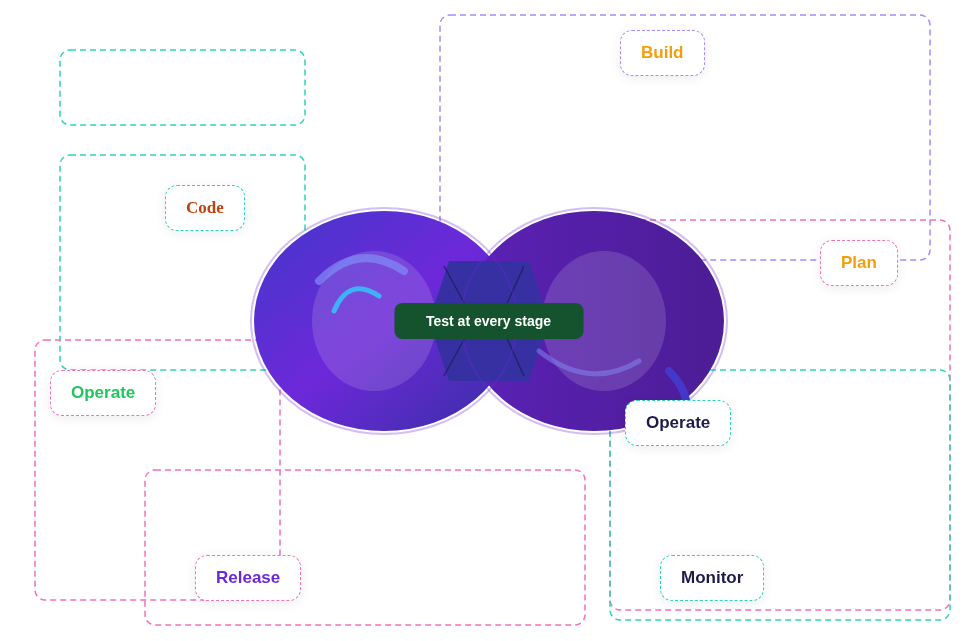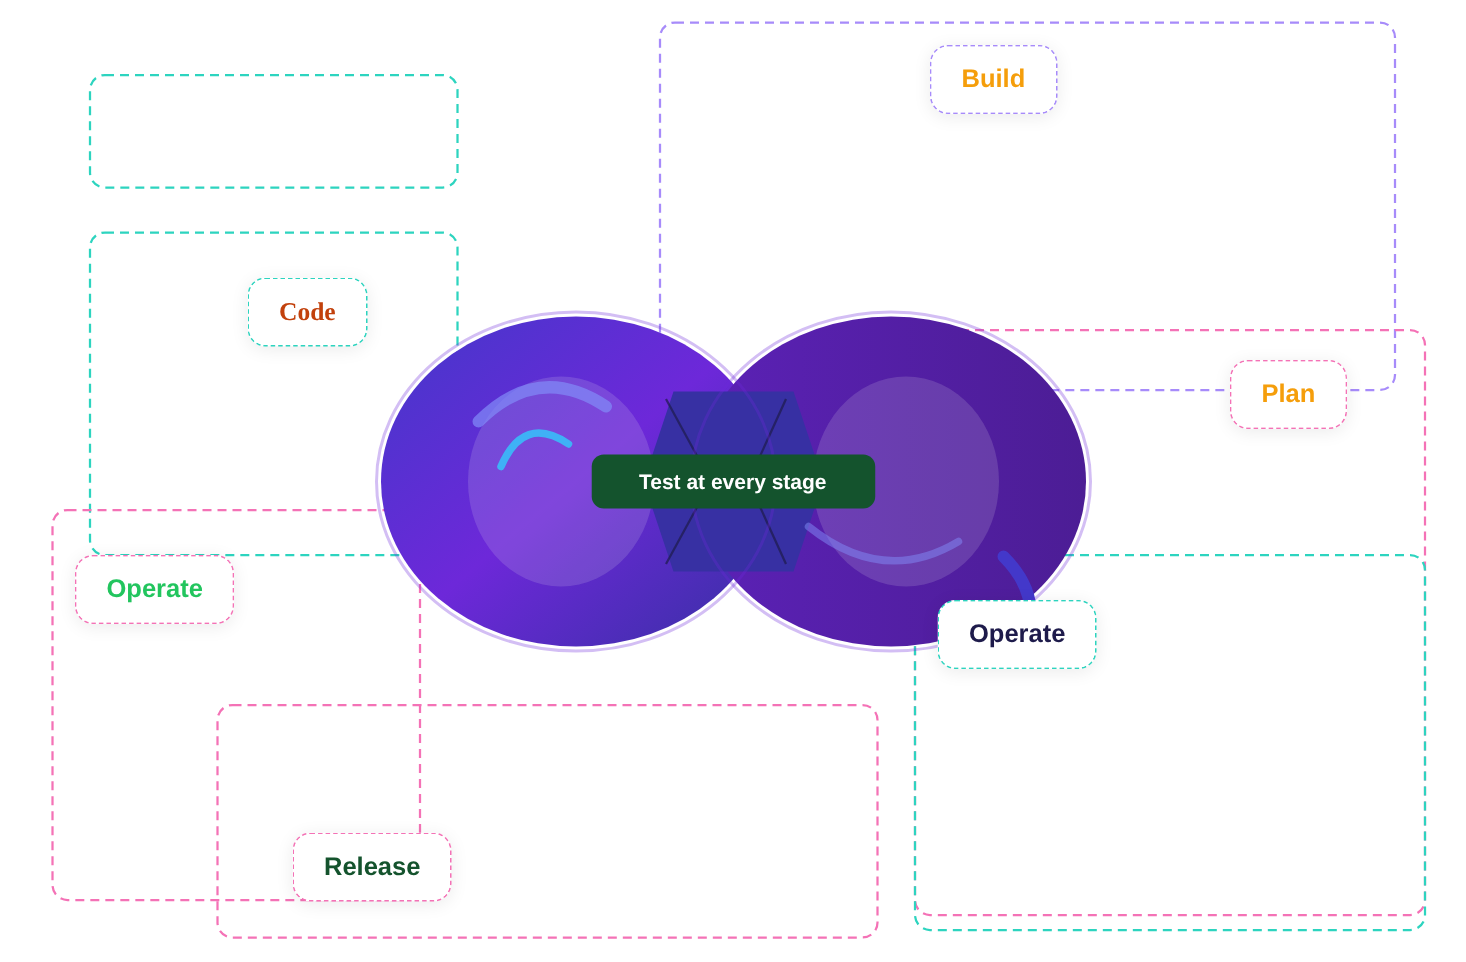--- a/index.html
+++ b/index.html
@@ -43,21 +43,21 @@
 
     
     .card-dashed-teal { border: 1.5px dashed #2dd4bf; }
     .card-dashed-purple { border: 1.5px dashed #a78bfa; }
     .card-dashed-pink { border: 1.5px dashed #f472b6; }
 
     
     .text-green { color: #22c55e; }
     .text-purple { color: #c2410c; font-family: Liberation Serif, serif; }
     .text-orange { color: #f59e0b; }
-    .text-pink { color: #14532d; }
+    .text-pink { color: #6d28d9; }
     .text-dark-purple { color: #4c1d95; }
 
     
     .center-label {
       position: absolute;
       left: 50%;
       top: 50%;
       transform: translate(-50%, -50%);
       background: #14532d;
       color: white;
@@ -154,14 +154,15 @@
   <div class="card card-dashed-teal text-purple" style="top:185px; left:165px;">Code</div>
 
   <div class="card card-dashed-pink text-orange" style="top:240px; left:820px;">Plan</div>
 
   <div class="card card-dashed-pink text-green" style="top:370px; left:50px;">Operate</div>
 
   <div class="card card-dashed-teal text-dark-purple" style="top:400px; left:625px; color:#1e1b4b;">Operate</div>
 
   <div class="card card-dashed-pink text-pink" style="top:555px; left:195px;">Release</div>
 
+  <div class="card card-dashed-teal text-dark-purple" style="top:555px; left:660px; color:#1e1b4b;">Monitor</div>
 
 </div>
 
 </body></html>

